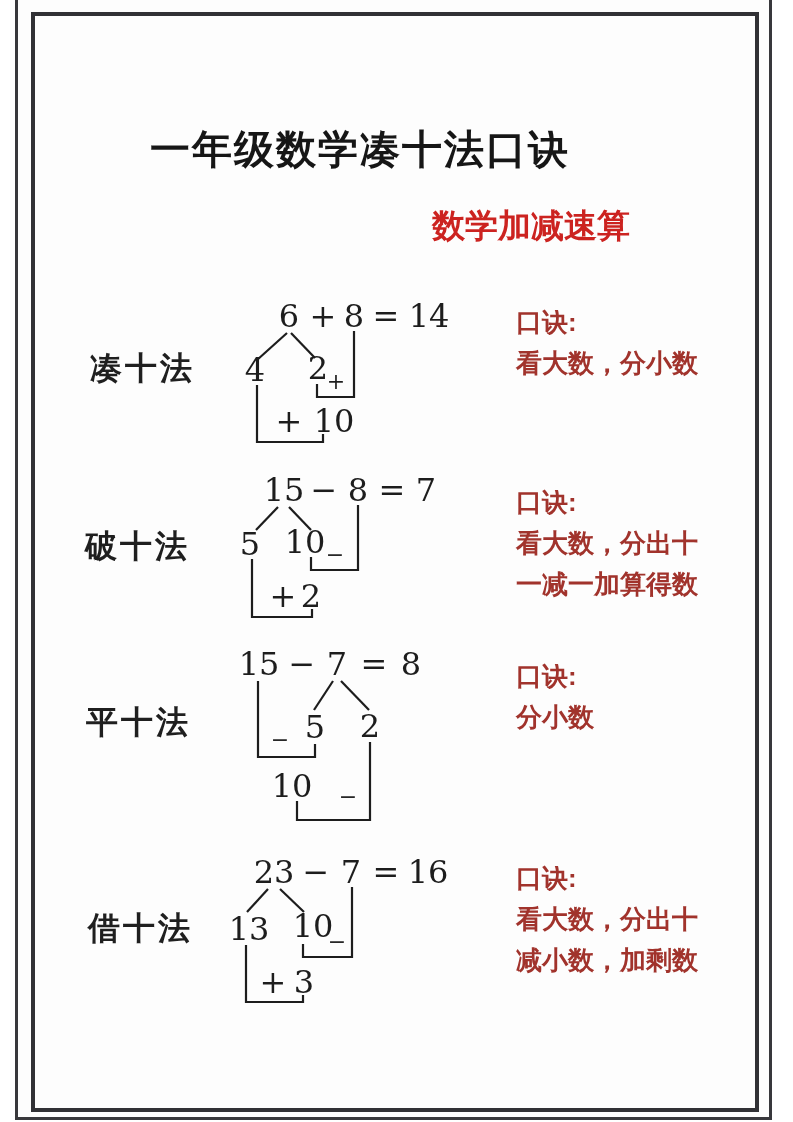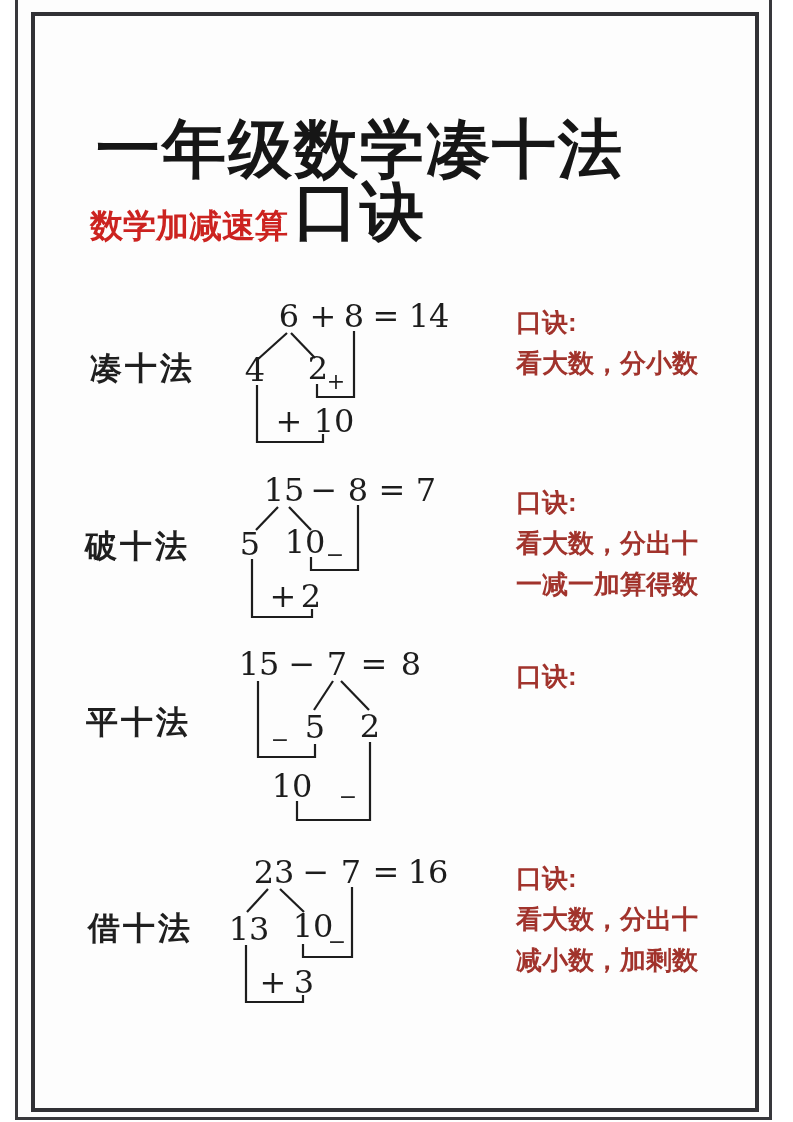--- a/index.html
+++ b/index.html
@@ -21,28 +21,28 @@
     position: absolute; left: 31px; top: 12px;
     width: 728px; height: 1100px;
     border: 4px solid #313135;
     box-sizing: border-box;
     background: #fdfdfd;
   }
   .abs { position: absolute; }
   .page-title {
     left: 90px; top: 118px; width: 540px;
     text-align: center;
-    font-size: 64px; line-height: 62px;
+    font-size: 40px; line-height: 62px;
     font-weight: 900;
     letter-spacing: 2px;
     color: #161616;
   }
   .page-subtitle {
     left: 90px; top: 204px; width: 540px;
-    text-align: left;
+    text-align: right;
     font-size: 33px; line-height: 44px;
     font-weight: 700;
     color: #cc2320;
   }
   .method-label {
     font-family: "Liberation Serif", serif;
     font-size: 32px; line-height: 40px;
     font-weight: 600;
     letter-spacing: 3px;
     color: #1f1f1f;
@@ -138,20 +138,21 @@
   <line x1="341" y1="681" x2="369" y2="710"></line>
   <text class="num" x="315" y="738">5</text>
   <text class="num" x="370" y="737">2</text>
   <text class="num" x="292" y="797">10</text>
   <text class="op-sm" x="348" y="804">−</text>
   <polyline points="297,801 297,820 370,820 370,742"></polyline>
 </svg>
 
 <div class="abs mnemonic" style="left:516px; top:656px;">
   <div>口诀:</div>
+  <div>分小数</div>
 </div>
 
 <div class="abs method-label" style="left:88px; top:908px;text-align:center;">借十法</div>
 
 <svg class="diag" style="left:225px; top:855px;" width="250" height="160" viewBox="225 855 250 160">
   <text class="num" x="274" y="883">23</text>
   <text class="num" x="316" y="883">−</text>
   <text class="num" x="351" y="883">7</text>
   <text class="num" x="386" y="883">=</text>
   <text class="num" x="428" y="883">16</text>

